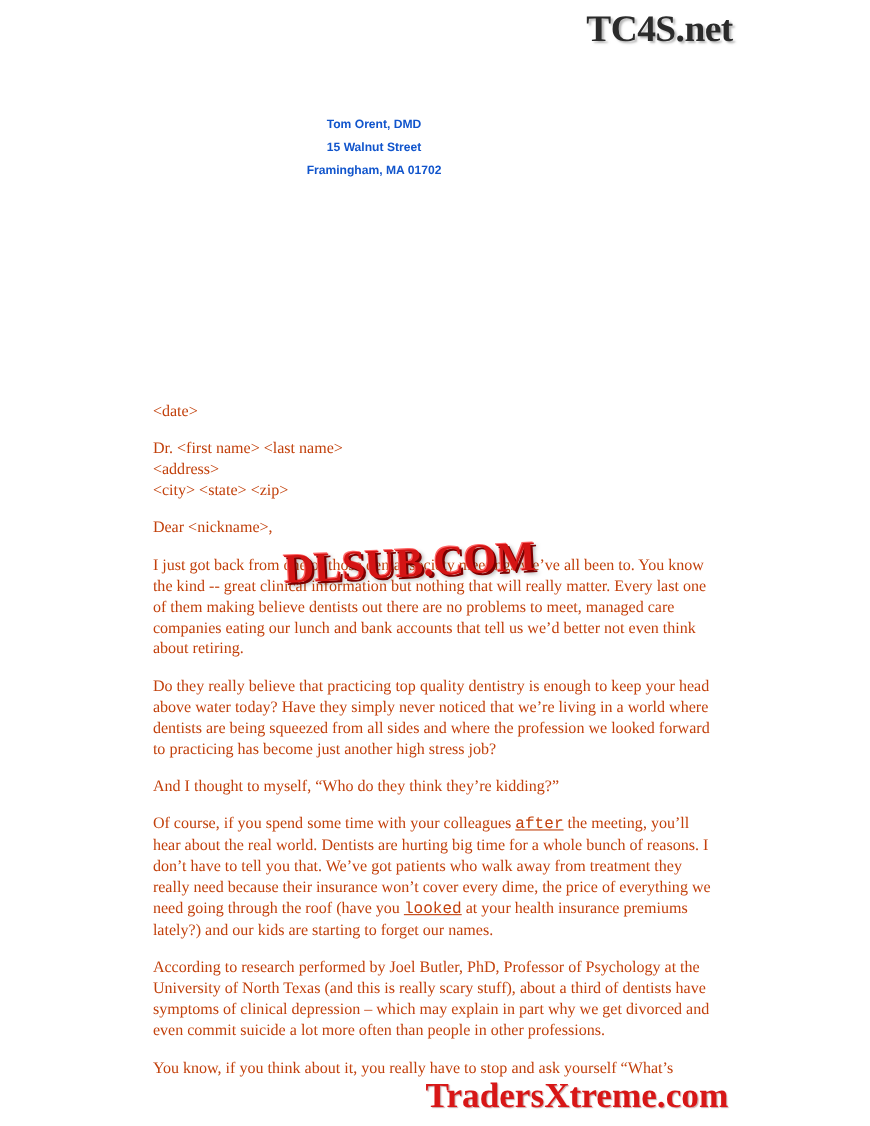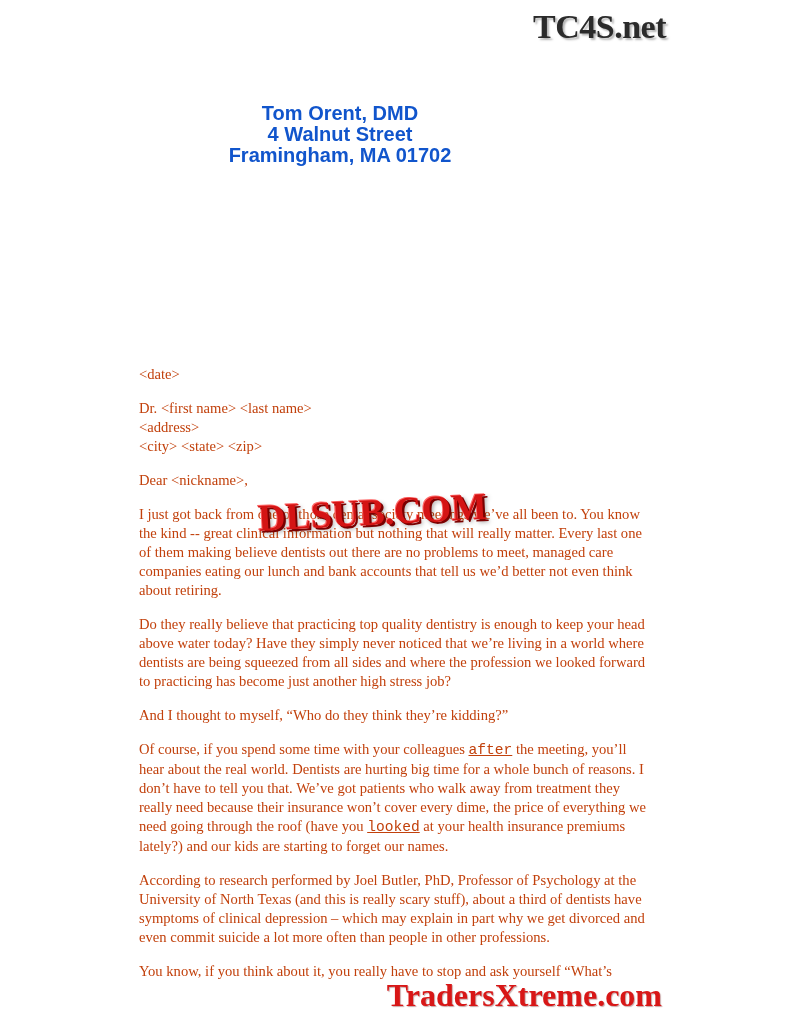--- a/index.html
+++ b/index.html
@@ -60,21 +60,21 @@
   
   .letterhead {
     position: absolute;
     left: 0;
     right: 0;
     top: 103px;
     text-align: center;
     color: #1155cc;
     font-family: "Liberation Sans", sans-serif;
     font-weight: bold;
-    font-size: 20px;
+    font-size: 11px;
     line-height: 21px;
   }
   .letterhead div { color: #1155cc; }
   
   .letter-body {
     position: absolute;
     left: 139px;
     top: 365px;
     width: 510px;
     font-family: "Liberation Serif", serif;
@@ -94,21 +94,21 @@
 </style>
 </head>
 <body>
 
 <div class="page">
 
   <div class="wm-top">TC4S.net</div>
 
   <div class="letterhead">
     <div>Tom Orent, DMD</div>
-    <div>4 Walnut Street</div>
+    <div>15 Walnut Street</div>
     <div>Framingham, MA 01702</div>
   </div>
 
   <div class="letter-body">
 
     <p>&lt;date&gt;</p>
 
     <div class="block-lines">
       <div>Dr. &lt;first name&gt;  &lt;last name&gt;</div>
       <div>&lt;address&gt;</div>

